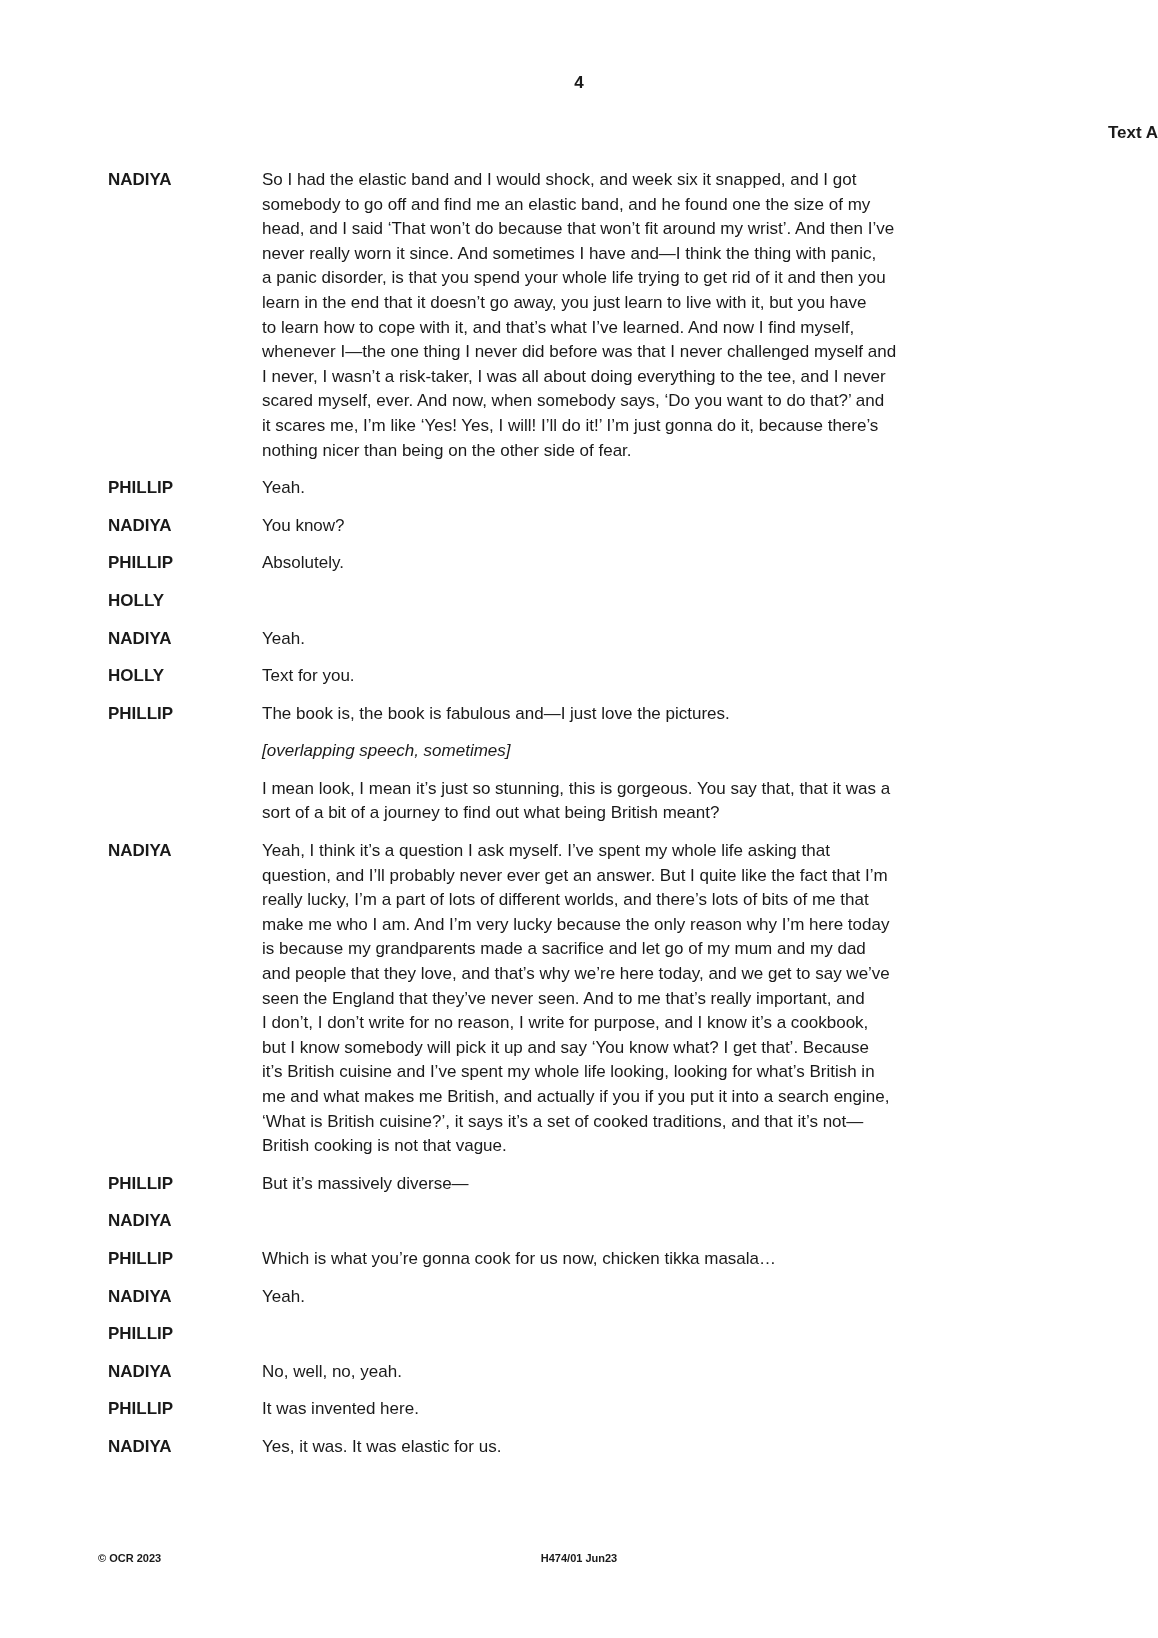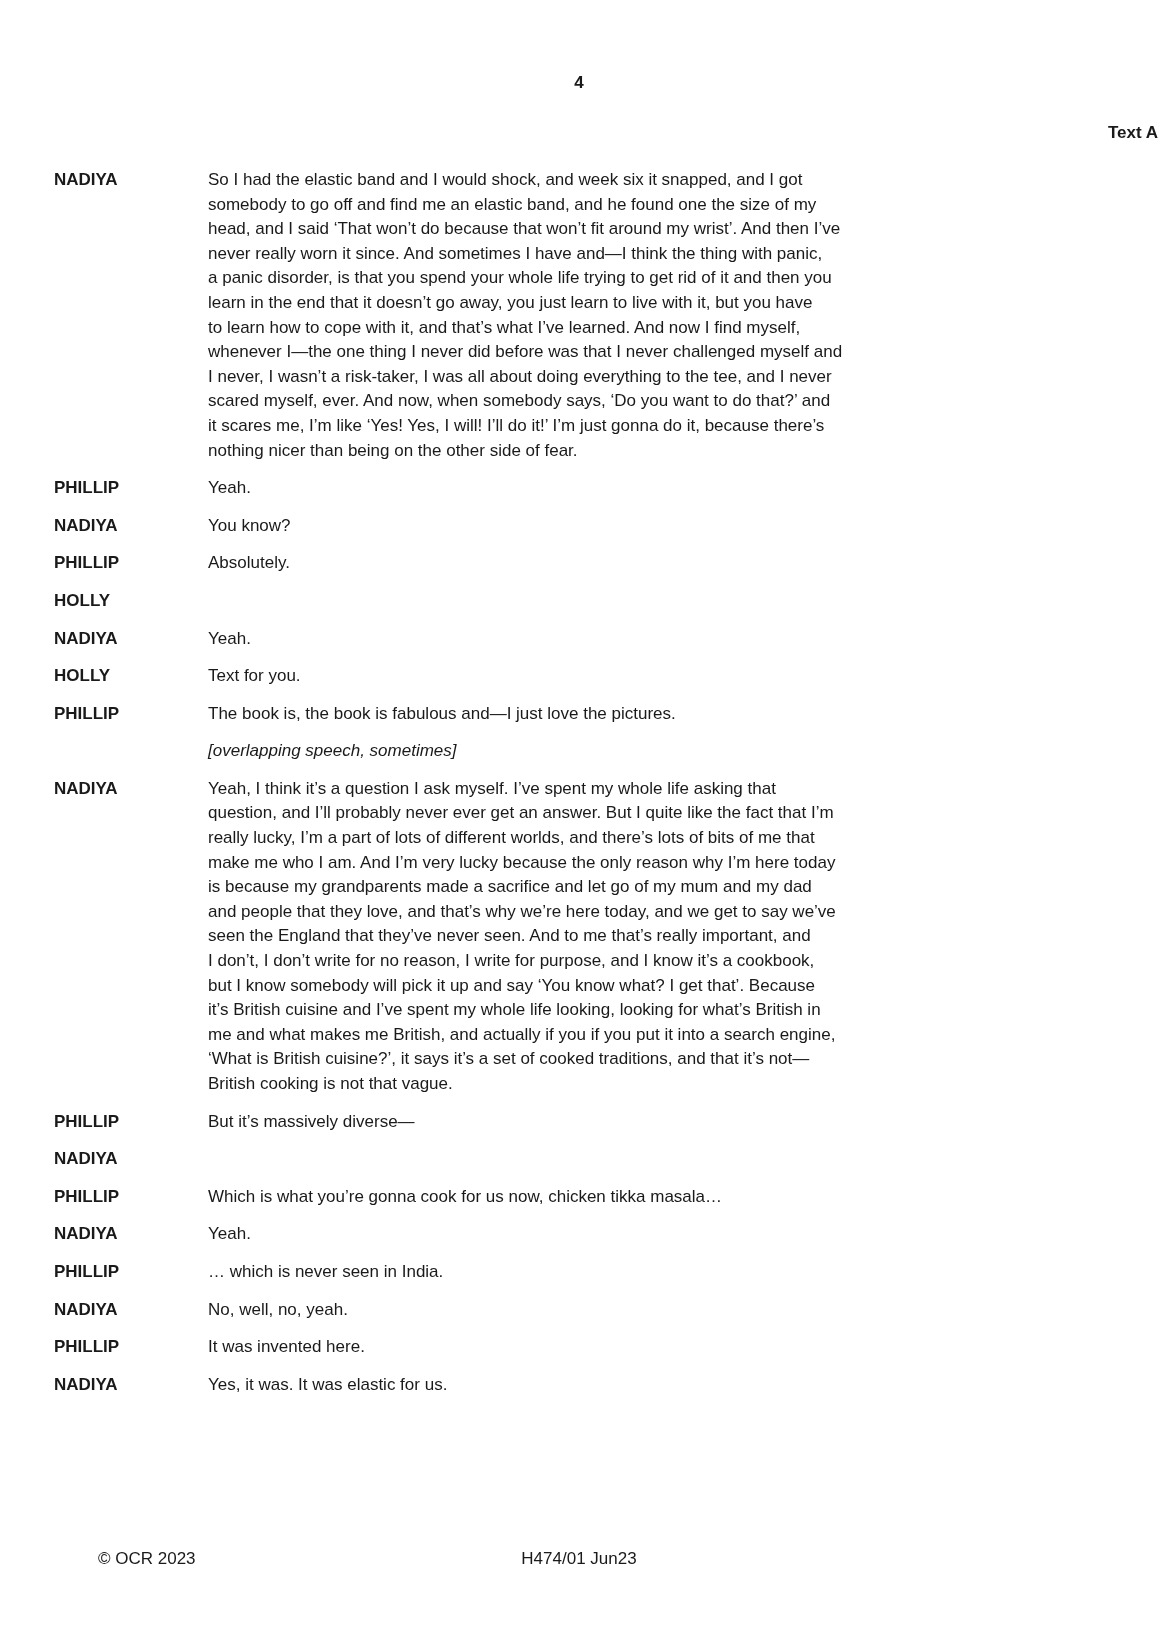--- a/index.html
+++ b/index.html
@@ -29,43 +29,44 @@
     font-weight: bold;
     margin-top: 29px;
     line-height: 21px;
   }
   .dialogue {
     margin-top: 25px;
   }
   .entry {
     display: flex;
     align-items: flex-start;
-    padding-left: 54px;
+    padding-left: 108px;
     padding-right: 70px;
     margin-bottom: 13px;
     line-height: 24.6px;
   }
   .speaker {
     flex: 0 0 154px;
     font-weight: bold;
   }
   .utterance {
     flex: 1;
     white-space: pre-line;
   }
   .utterance.italic {
     font-style: italic;
   }
   .footer {
     position: absolute;
     top: 1550px;
     left: 0;
     width: 100%;
-    font-size: 17px;
+    font-size: 11px;
     line-height: 17px;
+    font-weight: bold;
   }
   .footer-copyright {
     position: absolute;
     left: 98px;
     top: 0;
   }
   .footer-ref {
     width: 100%;
     text-align: center;
   }
@@ -120,20 +121,25 @@
   </div>
       <div class="entry">
     <span class="speaker">PHILLIP</span>
     <span class="utterance">The book is, the book is fabulous and—I just love the pictures.</span>
   </div>
       <div class="entry">
     <span class="speaker"></span>
     <span class="utterance italic">[overlapping speech, sometimes]</span>
   </div>
       <div class="entry">
+    <span class="speaker"></span>
+    <span class="utterance">I mean look, I mean it’s just so stunning, this is gorgeous. You say that, that it was a
+sort of a bit of a journey to find out what being British meant?</span>
+  </div>
+      <div class="entry">
     <span class="speaker">NADIYA</span>
     <span class="utterance">Yeah, I think it’s a question I ask myself. I’ve spent my whole life asking that
 question, and I’ll probably never ever get an answer. But I quite like the fact that I’m
 really lucky, I’m a part of lots of different worlds, and there’s lots of bits of me that
 make me who I am. And I’m very lucky because the only reason why I’m here today
 is because my grandparents made a sacrifice and let go of my mum and my dad
 and people that they love, and that’s why we’re here today, and we get to say we’ve
 seen the England that they’ve never seen. And to me that’s really important, and
 I don’t, I don’t write for no reason, I write for purpose, and I know it’s a cookbook,
 but I know somebody will pick it up and say ‘You know what? I get that’. Because
@@ -152,21 +158,20 @@
       <div class="entry">
     <span class="speaker">PHILLIP</span>
     <span class="utterance">Which is what you’re gonna cook for us now, chicken tikka masala…</span>
   </div>
       <div class="entry">
     <span class="speaker">NADIYA</span>
     <span class="utterance">Yeah.</span>
   </div>
       <div class="entry">
     <span class="speaker">PHILLIP</span>
-    <span class="utterance">… which is never seen in India.</span>
   </div>
       <div class="entry">
     <span class="speaker">NADIYA</span>
     <span class="utterance">No, well, no, yeah.</span>
   </div>
       <div class="entry">
     <span class="speaker">PHILLIP</span>
     <span class="utterance">It was invented here.</span>
   </div>
       <div class="entry">

